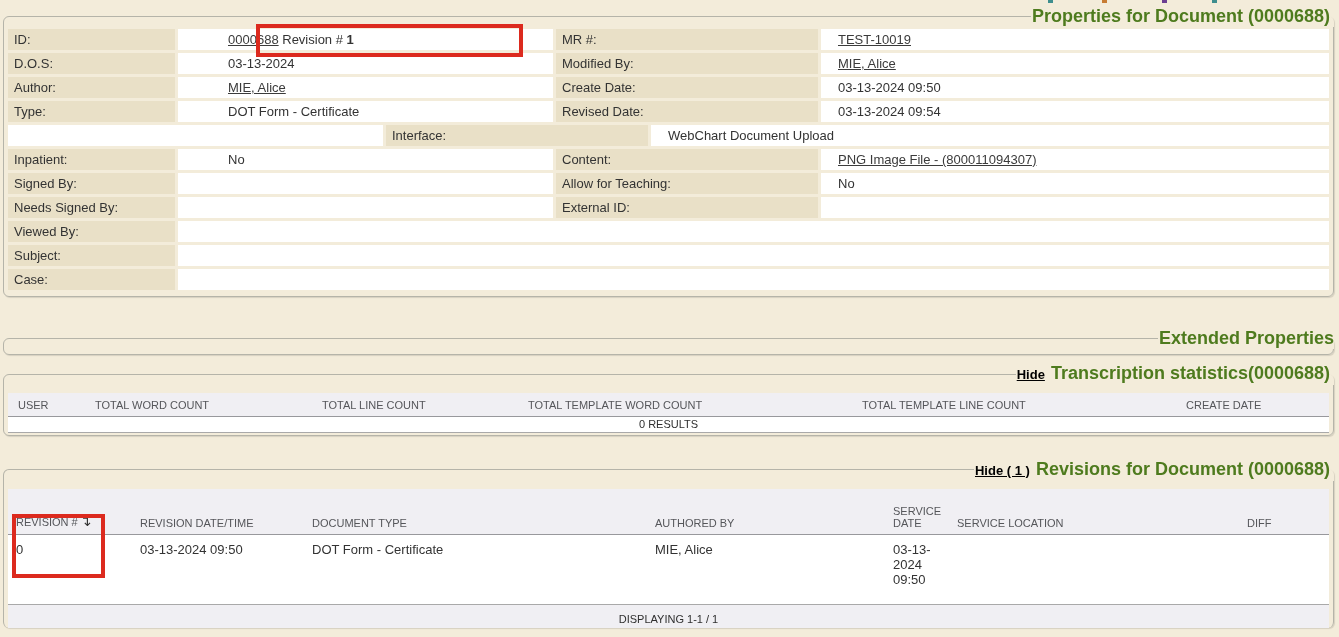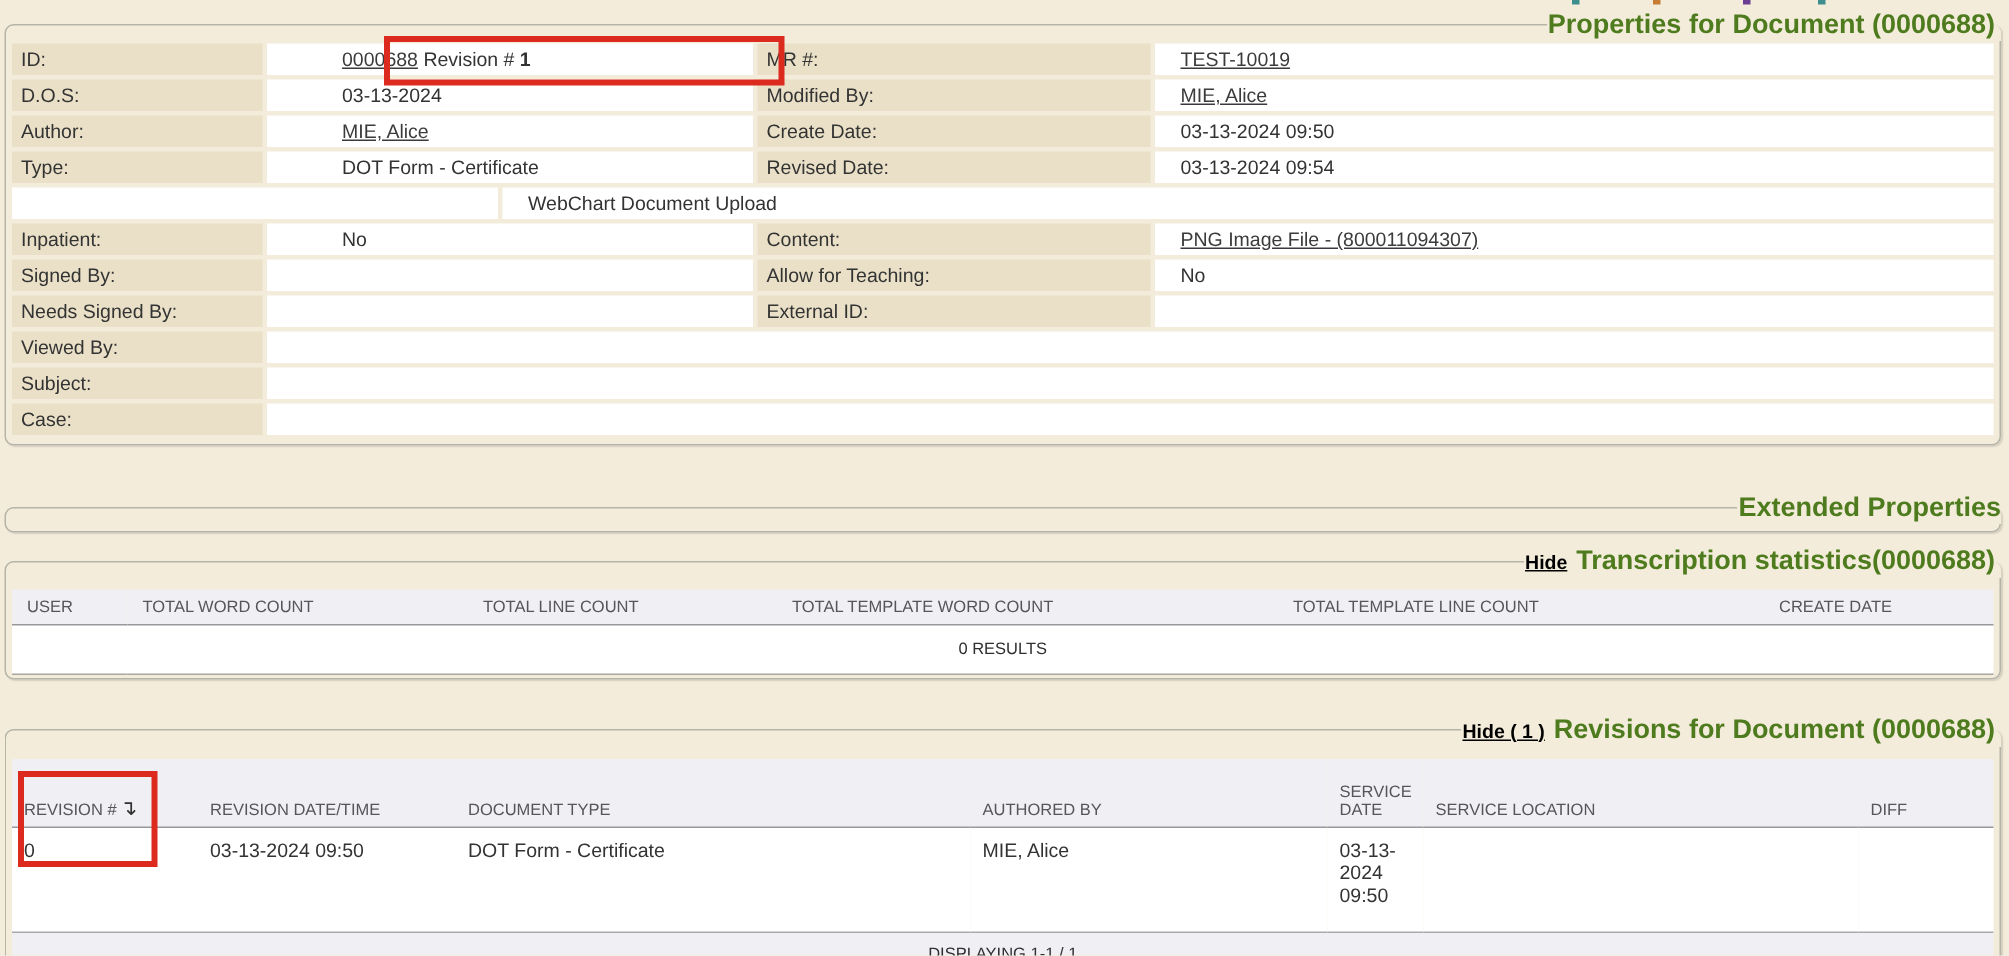--- a/index.html
+++ b/index.html
@@ -40,21 +40,21 @@
     text-decoration: underline;
     cursor: pointer;
     margin-right: 6px;
   }
   
   #properties-fieldset { margin-top: 6px; padding: 2px 4px 6px 4px; }
   .prop-row { display: flex; height: 21px; margin-bottom: 3px; }
   .prop-row:last-child { margin-bottom: 0; }
   .cell { padding-top: 3px; overflow: hidden; white-space: nowrap; }
   .cell-label  { background: #e9e0c7; width: 167px; padding-left: 6px; margin-right: 3px; }
-  .cell-value1 { background: #ffffff; width: 324px; padding-left: 50px; margin-right: 3px; }
+  .cell-value1 { background: #ffffff; width: 375px; padding-left: 50px; margin-right: 3px; }
   .cell-label2 { background: #e9e0c7; width: 262px; padding-left: 6px; margin-right: 3px; }
   .cell-value2 { background: #ffffff; flex: 1; padding-left: 17px; }
   .cell-value-wide { background: #ffffff; flex: 1; padding-left: 50px; }
   .bold { font-weight: bold; }
   
   #extended-fieldset { margin-top: 31px; }
   #extended-fieldset .spacer { height: 5px; }
   
   #transcription-fieldset { margin-top: 8px; padding: 8px 4px 2px 4px; }
   #revisions-fieldset     { margin-top: 23px; padding: 8px 4px 0 4px; border-bottom: none; }
@@ -72,21 +72,21 @@
   }
   th .sortable { cursor: pointer; }
   #transcription-table thead tr { height: 23px; }
   #revisions-table thead tr { height: 46px; }
   #revisions-table th { padding-left: 8px; }
   .results-row td, .footer-row td {
     font-size: 11px;
     text-align: center;
     color: #2f2f2f;
   }
-  .results-row td { background: #ffffff; height: 33px; border-bottom: 1px solid #a9a9a9; }
+  .results-row td { background: #ffffff; height: 16px; border-bottom: 1px solid #a9a9a9; }
   .footer-row td { background: #f0eff3; height: 23px; padding-top: 6px; }
   #revisions-table td.data-cell {
     background: #ffffff;
     vertical-align: top;
     padding: 7px 4px 0 8px;
     height: 70px;
     border-bottom: 1px solid #a9a9a9;
     overflow-wrap: break-word;
   }
   .sort-icon { font-size: 14px; color: #2f2f2f; margin-left: 2px; text-decoration: none; display: inline-block; }
@@ -151,20 +151,21 @@
 
   <div class="prop-row">
     <div class="cell cell-label">Type:</div>
     <div class="cell cell-value1">DOT Form - Certificate</div>
     <div class="cell cell-label2">Revised Date:</div>
     <div class="cell cell-value2">03-13-2024 09:54</div>
   </div>
 
   <div class="prop-row">
     <div class="cell cell-value1"></div>
+    <div class="cell cell-label2">Interface:</div>
     <div class="cell cell-value2">WebChart Document Upload</div>
   </div>
 
   <div class="prop-row">
     <div class="cell cell-label">Inpatient:</div>
     <div class="cell cell-value1">No</div>
     <div class="cell cell-label2">Content:</div>
     <div class="cell cell-value2">
       <span class="link">PNG Image File - (800011094307)</span>
     </div>

